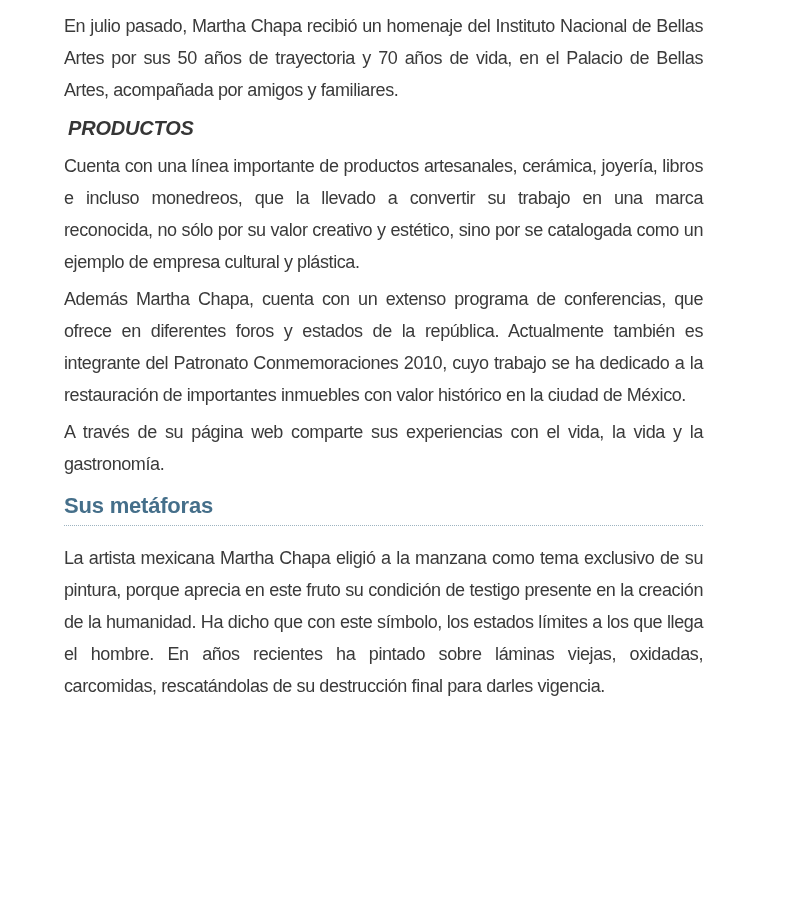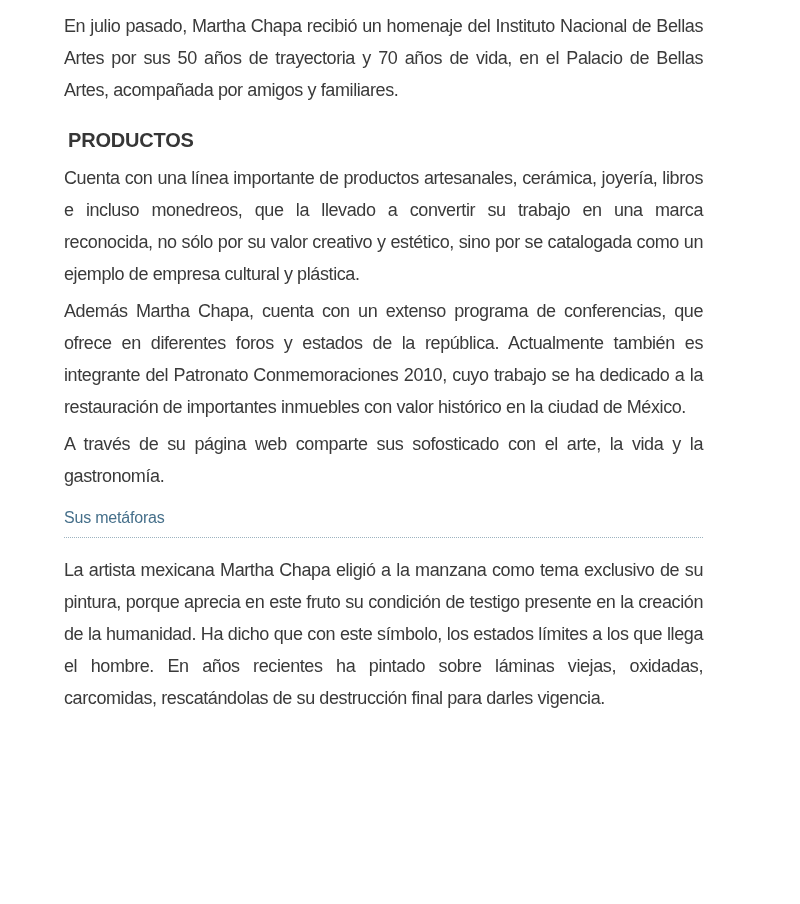--- a/index.html
+++ b/index.html
@@ -19,53 +19,54 @@
   }
   .article p {
     margin: 0 0 5px 0;
     font-size: 18px;
     line-height: 32px;
     text-align: justify;
     letter-spacing: -0.4px;
     color: #3a3a3a;
   }
   .subheading {
-    margin: 22px 0 10px 0;
+    margin: 10px 0 10px 0;
     padding-left: 4px;
     font-size: 20px;
     line-height: 24px;
     font-weight: bold;
     color: #363636;
     letter-spacing: -0.2px;
+    font-style: italic;
   }
   .section-title {
     margin: 14px 0 16px 0;
     padding-bottom: 7px;
-    font-size: 16px;
+    font-size: 22px;
     line-height: 24px;
-    font-weight: normal;
+    font-weight: bold;
     color: #456f8a;
     letter-spacing: -0.2px;
     border-bottom: 1px dotted #9db3c0;
   }
 </style>
 </head>
 <body>
 
 <main class="article">
 
   <p>En julio pasado, Martha Chapa recibió un homenaje del Instituto Nacional de Bellas Artes por sus 50 años de trayectoria y 70 años de vida, en el Palacio de Bellas Artes, acompañada por amigos y familiares.</p>
 
   <h2 class="subheading">PRODUCTOS</h2>
 
 
   <p>Cuenta con una línea importante de productos artesanales, cerámica, joyería, libros e incluso monedreos, que la llevado a convertir su trabajo en una marca reconocida, no sólo por su valor creativo y estético, sino por se catalogada como un ejemplo de empresa cultural y plástica.</p>
 
   <p>Además Martha Chapa, cuenta con un extenso programa de conferencias, que ofrece en diferentes foros y estados de la república. Actualmente también es integrante del Patronato Conmemoraciones 2010, cuyo trabajo se ha dedicado a la restauración de importantes inmuebles con valor histórico en la ciudad de México.</p>
 
 
-  <p>A través de su página web comparte sus sofosticado con el arte, la vida y la gastronomía.</p>
+  <p>A través de su página web comparte sus experiencias con el vida, la vida y la gastronomía.</p>
 
   <h2 class="section-title">Sus metáforas</h2>
 
   <p>La artista mexicana Martha Chapa eligió a la manzana como tema exclusivo de su pintura, porque aprecia en este fruto su condición de testigo presente en la creación de la humanidad. Ha dicho que con este símbolo, los estados límites a los que llega el hombre. En años recientes ha pintado sobre láminas viejas, oxidadas, carcomidas, rescatándolas de su destrucción final para darles vigencia.</p>
 
 </main>
 
 </body></html>

